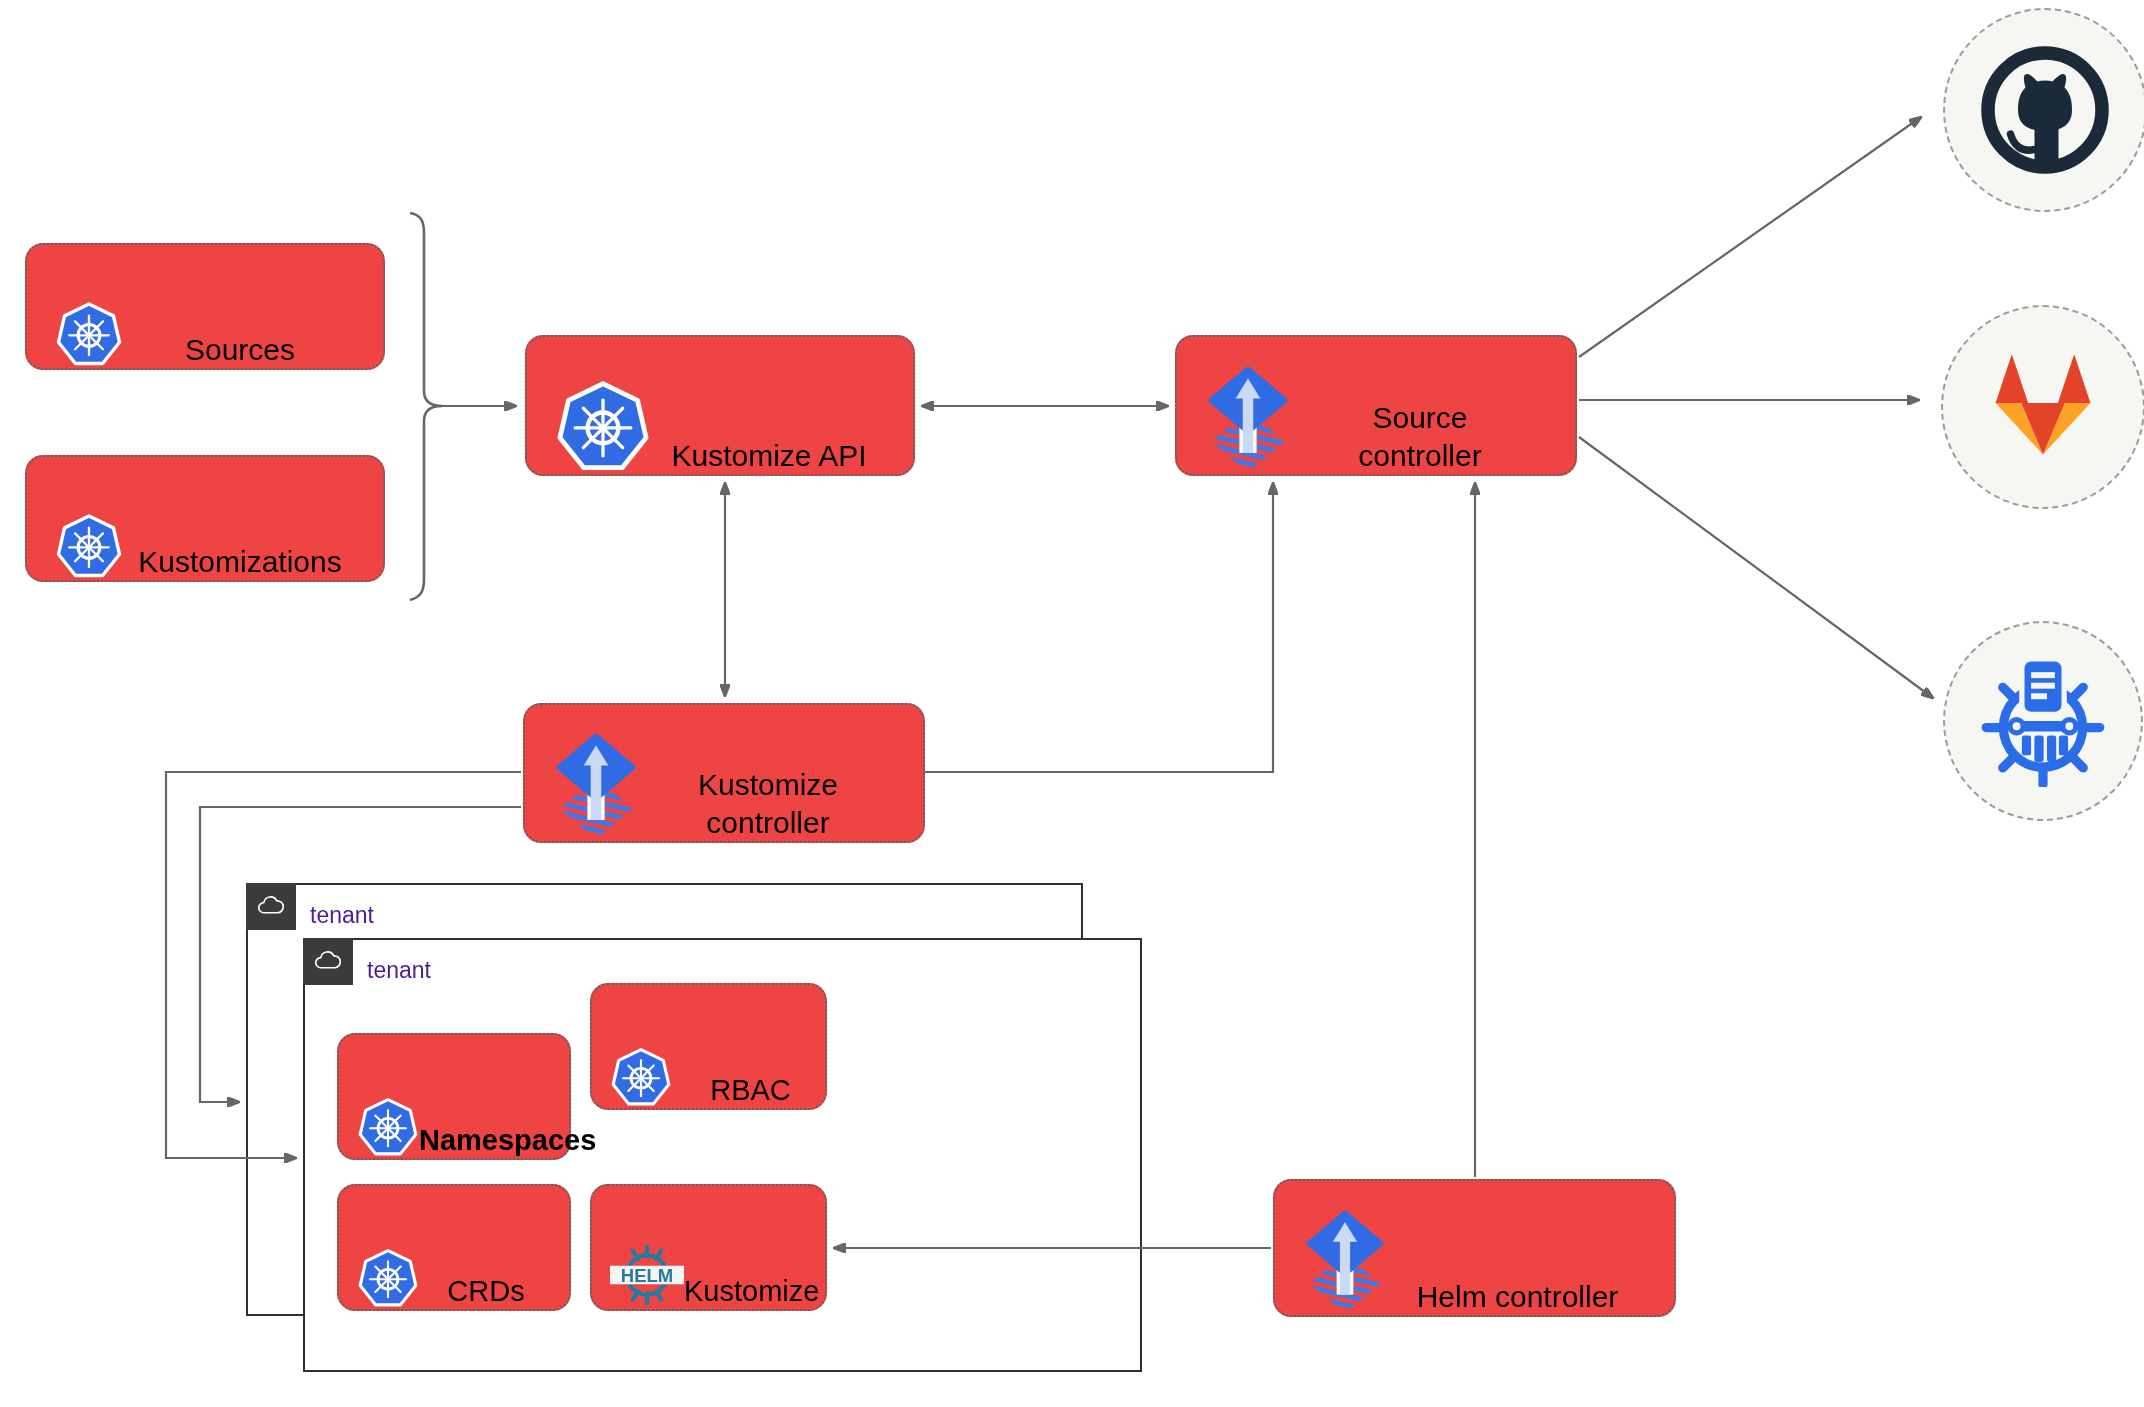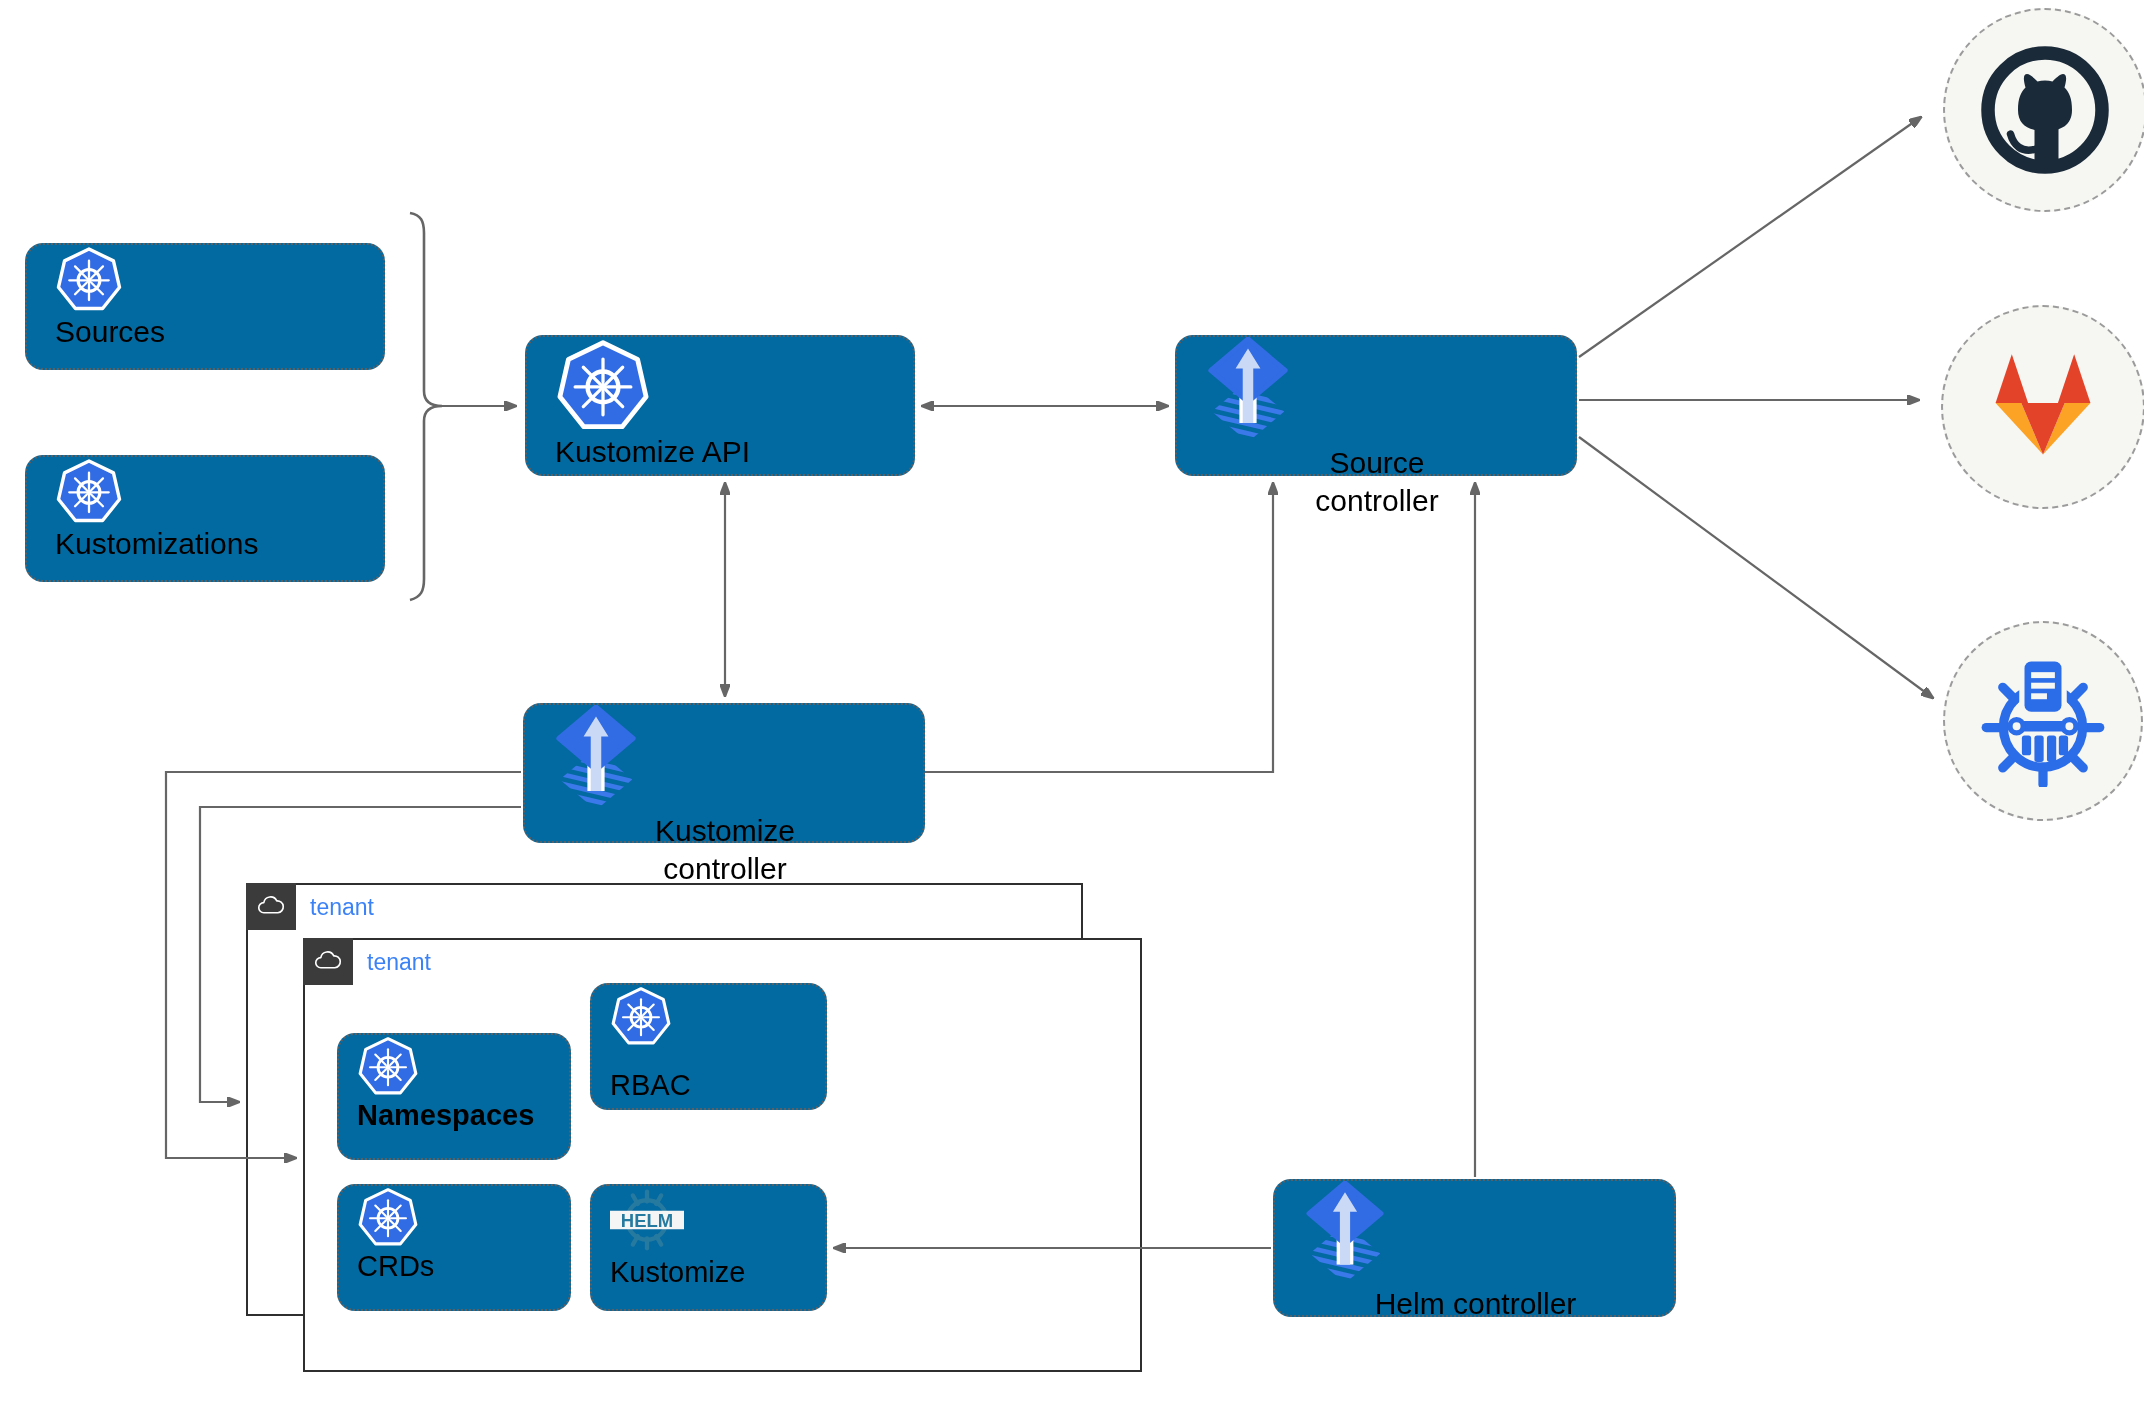--- a/index.html
+++ b/index.html
@@ -1,36 +1,36 @@
 <!DOCTYPE html>
 <html><head>
 <meta charset="utf-8">
 <style>
   html,body{margin:0;padding:0;background:#ffffff;}
   #canvas{
     position:relative;width:2144px;height:1407px;overflow:hidden;
     font-family:"Liberation Sans","DejaVu Sans",sans-serif;color:#000;background:#ffffff;
   }
   .node{
-    position:absolute;display:flex;align-items:flex-start;box-sizing:border-box;
-    background:#0369a1;border:2px dotted #5f5f5f;border-radius:18px;padding:0 26px 0 28px;flex-direction:column;
+    position:absolute;display:flex;align-items:flex-end;box-sizing:border-box;
+    background:#ef4444;border:2px dotted #5f5f5f;border-radius:18px;padding:0 26px 0 28px;
   }
   .node .ico{flex:0 0 auto;display:flex;align-items:center;justify-content:center;}
   .node .lbl{flex:1 1 auto;text-align:center;font-size:30px;line-height:1.25;}
   .inner .lbl{font-size:29px;}
   .tenant{
     position:absolute;background:#ffffff;border:2px solid #2f2f2f;box-sizing:border-box;
   }
   .tenant-tab{
     position:absolute;left:-2px;top:-2px;width:50px;height:47px;background:#3b3b3b;
     display:flex;align-items:center;justify-content:center;
   }
   .tenant-label{
-    position:absolute;left:62px;top:0;height:45px;display:flex;align-items:center;
-    font-size:23px;color:#3b82f6;
+    position:absolute;left:62px;top:8px;height:45px;display:flex;align-items:center;
+    font-size:23px;color:#4c1d95;
   }
   .extcircle{
     position:absolute;border-radius:50%;border:2px dashed #9b9b9b;background:#f6f6f3;
     display:flex;align-items:center;justify-content:center;box-sizing:border-box;
   }
   svg{display:block;}
   #connectors{position:absolute;left:0;top:0;z-index:50;pointer-events:none;}
   .z10{z-index:10}.z20{z-index:20}.z30{z-index:30}
 </style>
 </head>

